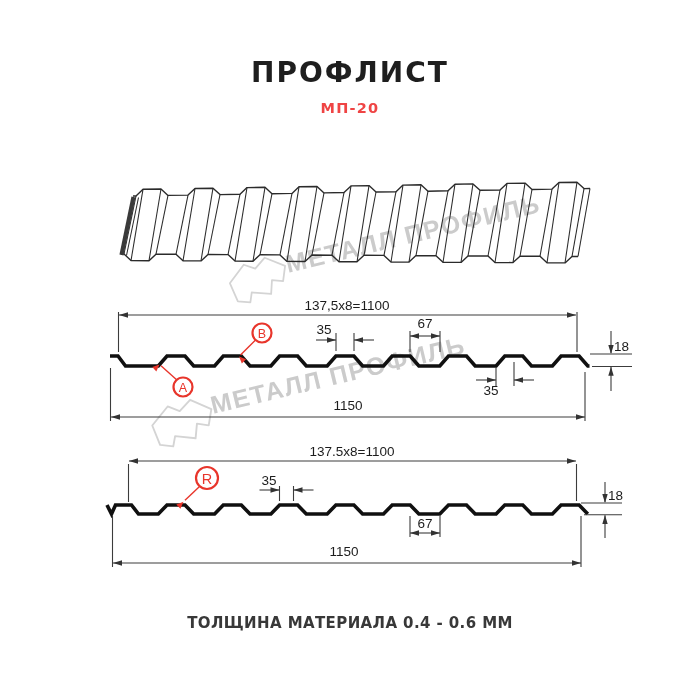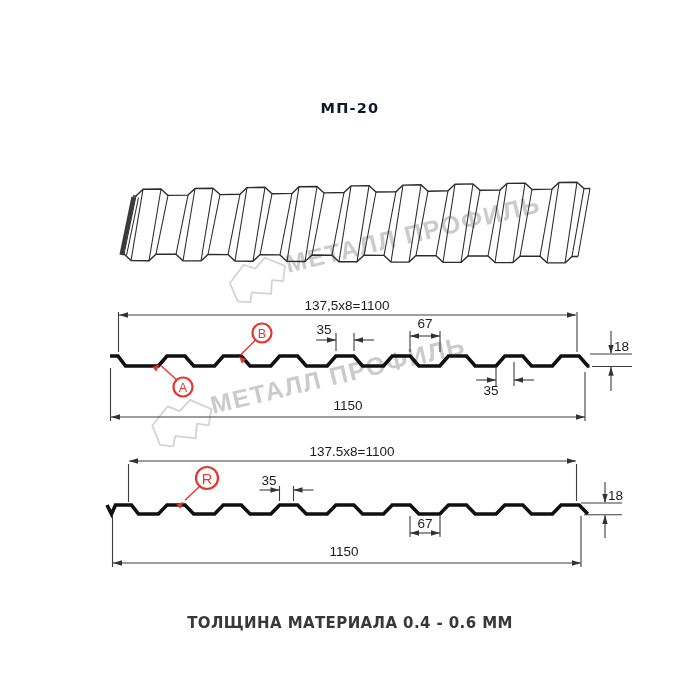--- a/index.html
+++ b/index.html
@@ -3,21 +3,21 @@
 <meta charset="utf-8">
 <style>
   html,body{margin:0;padding:0;background:#fff;}
   .page{position:relative;width:700px;height:700px;background:#fff;overflow:hidden;
         font-family:"Liberation Sans",sans-serif;}
   .title{position:absolute;top:56px;left:0;width:700px;text-align:center;
          font-family:"DejaVu Sans",sans-serif;font-weight:800;font-size:28px;
          letter-spacing:2px;color:#1e1e1e;}
   .subtitle{position:absolute;top:100px;left:0;width:700px;text-align:center;
          font-family:"DejaVu Sans",sans-serif;font-weight:600;font-size:14.5px;
-         letter-spacing:1.2px;color:#0f172a;}
+         letter-spacing:1.2px;color:#ef4444;}
   .footnote{position:absolute;top:614px;left:0;width:700px;text-align:center;
          font-family:"DejaVu Sans",sans-serif;font-weight:600;font-size:15px;
          letter-spacing:.4px;color:#383838;}
   svg{position:absolute;top:0;left:0;}
   .profile{fill:none;stroke:#101010;stroke-width:3.6;stroke-linejoin:miter;}
   .thin{fill:none;stroke:#3c3c3c;stroke-width:1.1;}
   .arr{fill:#333;stroke:none;}
   .sheet{fill:none;stroke:#2b2b2b;stroke-width:1.4;stroke-linejoin:round;}
   .sheetthin{fill:none;stroke:#2b2b2b;stroke-width:1.05;}
   .edge{fill:none;stroke:#3a3a3a;stroke-width:4.2;}
@@ -182,15 +182,16 @@
       <text class="dimtext mid" x="425" y="528">67</text>
       <text class="dimtext" x="608" y="500">18</text>
       <text class="dimtext mid" x="344" y="556">1150</text>
       <line class="redln" x1="199.8" y1="486.3" x2="185" y2="500.2"></line>
       <path class="redarr" transform="translate(183.5,501.8) rotate(47)" d="M0,0 L3,7 L-3,7 Z"></path>
       <circle class="redc" cx="207" cy="478" r="11"></circle>
       <text class="redt redtR" x="207" y="483.5">R</text>
     </g>
   </svg>
 
+  <div class="title">ПРОФЛИСТ</div>
   <div class="subtitle">МП-20</div>
   <div class="footnote">ТОЛЩИНА МАТЕРИАЛА 0.4 - 0.6 ММ</div>
 </div>
 
 </body></html>

